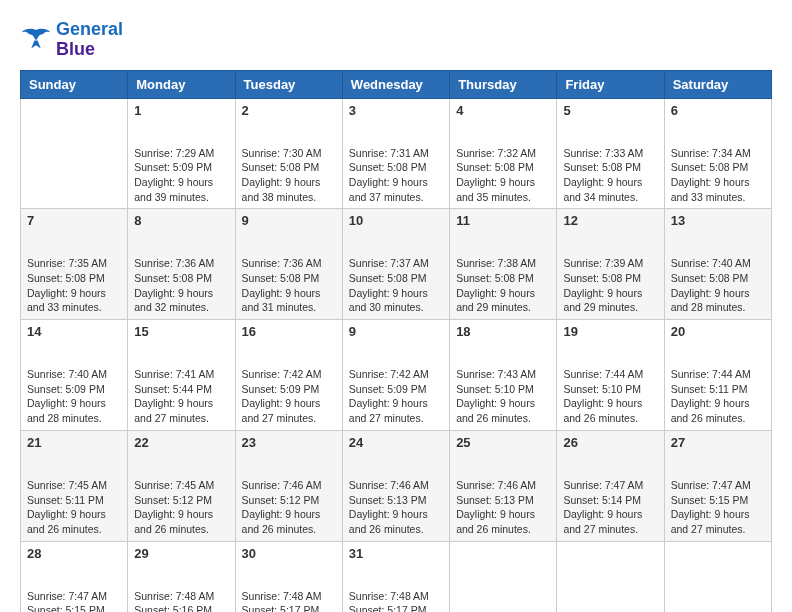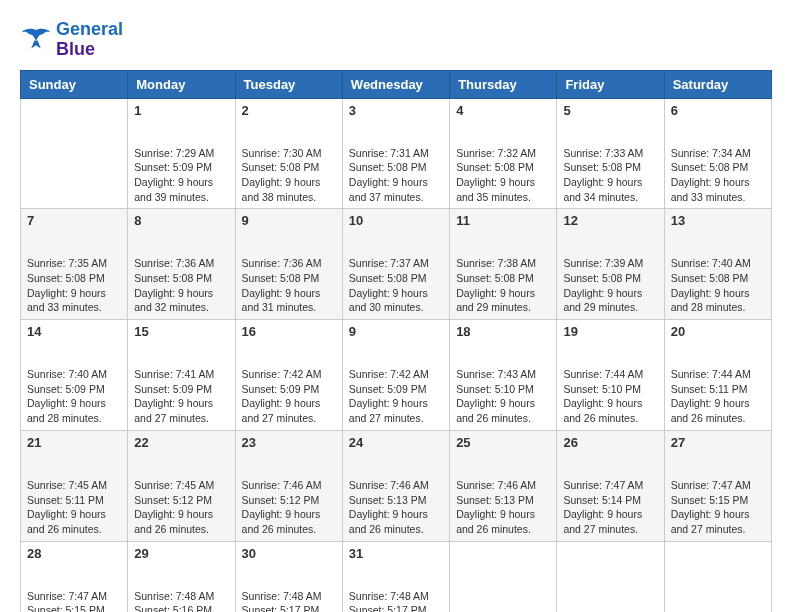--- a/index.html
+++ b/index.html
@@ -217,21 +217,21 @@
         <td>
           <div class="day-num">14</div>
           <div class="day-info" style="white-space: pre-line;">Sunrise: 7:40 AM
 Sunset: 5:09 PM
 Daylight: 9 hours
 and 28 minutes.</div>
         </td>
         <td>
           <div class="day-num">15</div>
           <div class="day-info" style="white-space: pre-line;">Sunrise: 7:41 AM
-Sunset: 5:09 PM
+Sunset: 5:44 PM
 Daylight: 9 hours
 and 27 minutes.</div>
         </td>
         <td>
           <div class="day-num">16</div>
           <div class="day-info" style="white-space: pre-line;">Sunrise: 7:42 AM
 Sunset: 5:09 PM
 Daylight: 9 hours
 and 27 minutes.</div>
         </td>

